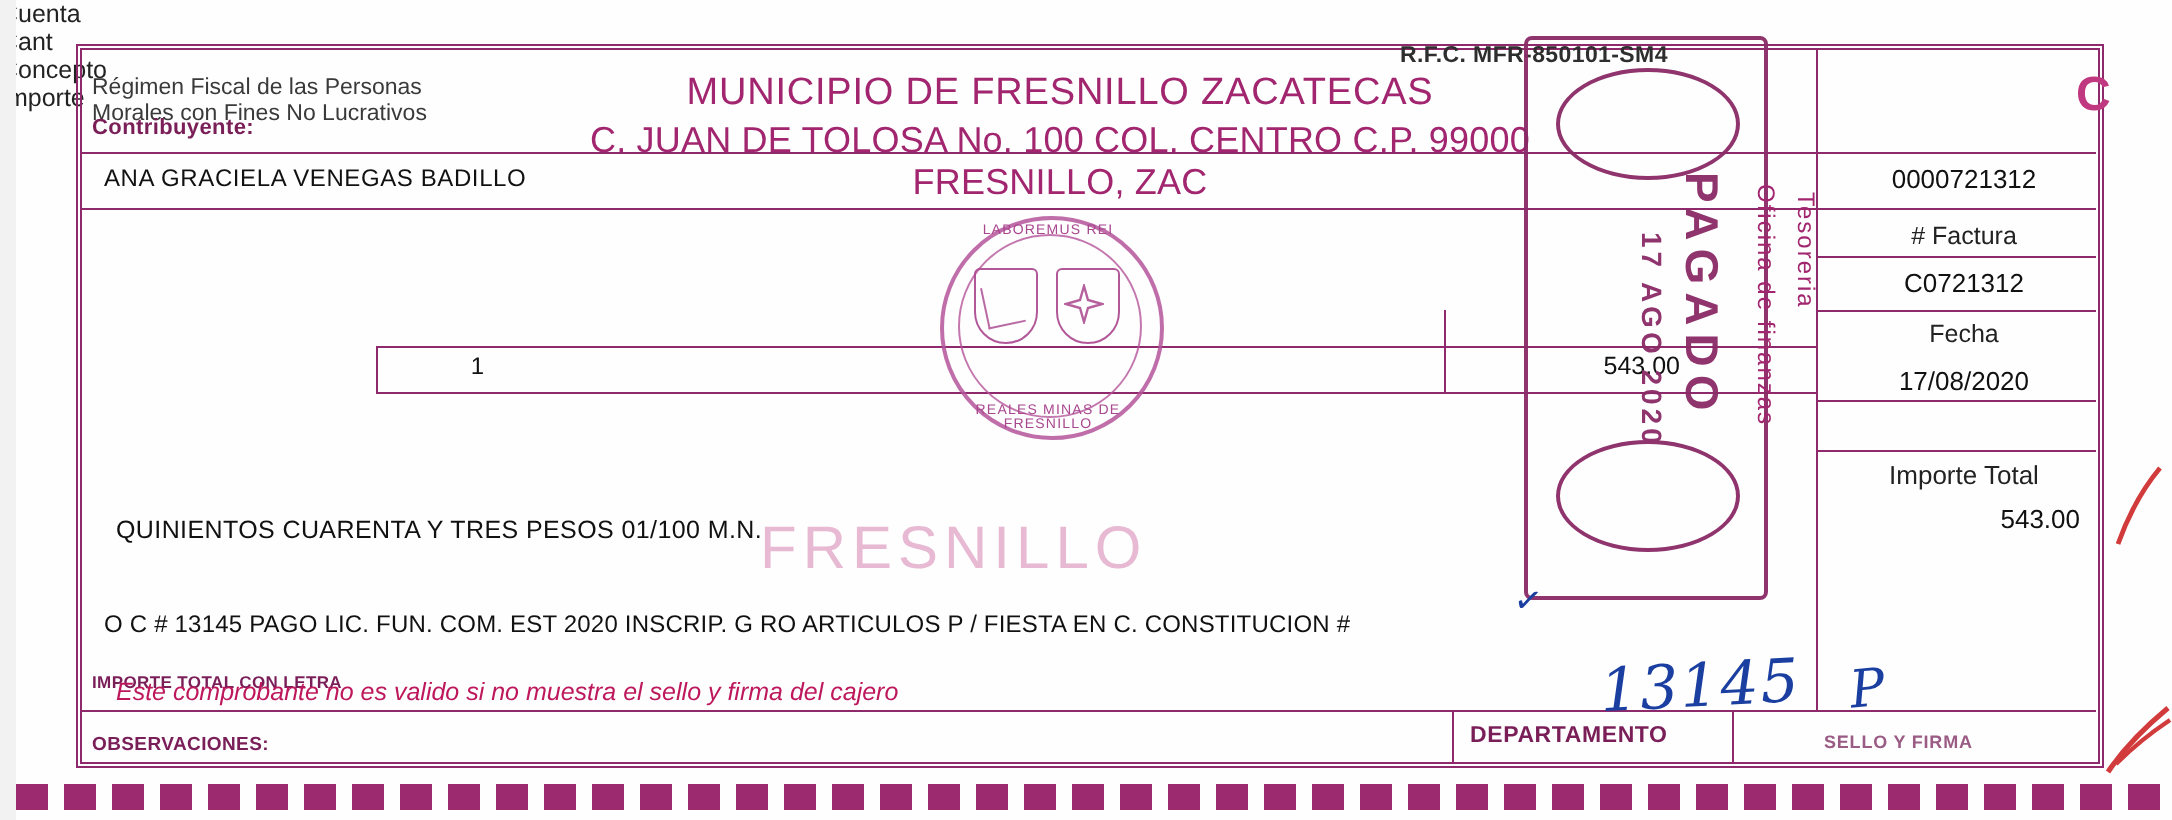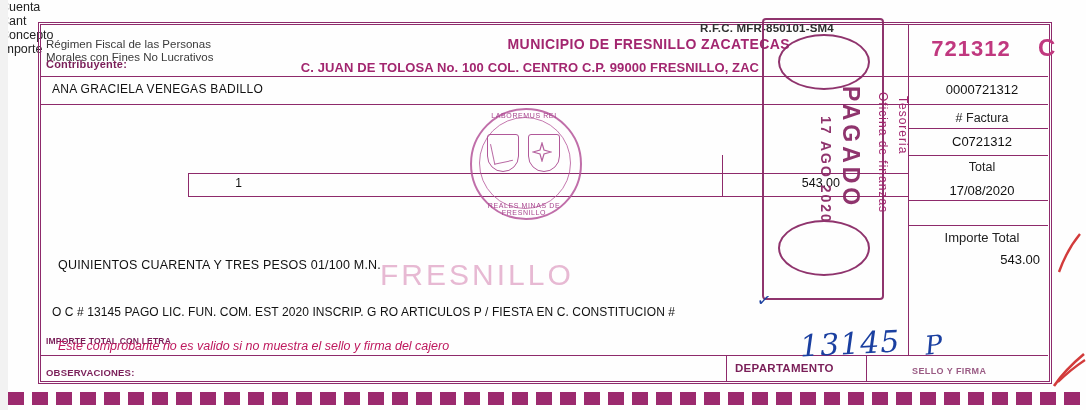--- a/index.html
+++ b/index.html
@@ -15,27 +15,27 @@
 
   
   .frame{
     position:absolute;left:38px;top:22px;width:1012px;height:360px;
     border:1.5px solid #8e2a6b;
   }
   .frame.inner2{position:absolute;left:40px;top:24px;width:1008px;height:356px;border:1px solid #8e2a6b;}
 
   
   .hdr-title{
-    position:absolute;left:270px;top:36px;width:520px;text-align:right;
-    font-size:14px;font-weight:bold;color:#a2266f;letter-spacing:.4px;
+    position:absolute;left:270px;top:36px;width:520px;text-align:center;
+    font-size:19px;font-weight:normal;color:#a2266f;letter-spacing:.4px;
     font-family:"Liberation Sans", sans-serif;
   }
   .hdr-sub{
     position:absolute;left:250px;top:60px;width:560px;text-align:center;
-    font-size:13px;font-weight:bold;color:#a2266f;letter-spacing:.1px;
+    font-size:18px;font-weight:normal;color:#a2266f;letter-spacing:.1px;
   }
   .regimen{
     position:absolute;left:46px;top:38px;width:230px;
     font-size:11.5px;color:#3a3a3a;line-height:13px;
   }
   .rfc{
     position:absolute;left:700px;top:22px;font-size:11.5px;color:#2e2e2e;font-weight:bold;
     letter-spacing:.2px;
   }
 
@@ -203,21 +203,20 @@
 
 <div class="sheet">
 
   <div class="edge-l"></div>
 
   <div class="frame"></div>
   <div class="frame inner2"></div>
 
   <div class="rfc">R.F.C. MFR-850101-SM4</div>
 
-  <div class="recibo-num">721312</div>
   <div class="recibo-c">C</div>
 
   <div class="regimen">
     <div>Régimen Fiscal de las Personas</div>
     <div>Morales con Fines No Lucrativos</div>
   </div>
 
   <div class="hdr-title">MUNICIPIO DE FRESNILLO ZACATECAS</div>
   <div class="hdr-sub">C. JUAN DE TOLOSA No. 100   COL. CENTRO   C.P. 99000   FRESNILLO, ZAC</div>
 
@@ -245,21 +244,21 @@
   <div class="lbl-cant">Cant</div>
   <div class="lbl-concepto">Concepto</div>
   <div class="lbl-importe">Importe</div>
 
   <div class="it-cant">1</div>
   <div class="it-imp">543.00</div>
 
   <div class="rval rval-anio">0000721312</div>
   <div class="rlbl rlbl-fact"># Factura</div>
   <div class="rval rval-fact">C0721312</div>
-  <div class="rlbl rlbl-fecha">Total</div>
+  <div class="rlbl rlbl-fecha">Fecha</div>
   <div class="rval rval-fecha">17/08/2020</div>
   <div class="lbl-importe-total" style="position:absolute;width:140px;text-align:center;left:912px;top:230px;font-size:13px;">Importe Total</div>
   <div class="rval rval-total">543.00</div>
 
   <div class="words">QUINIENTOS CUARENTA Y TRES PESOS 01/100 M.N.</div>
   <div class="lbl lbl-imptotletra">IMPORTE TOTAL CON LETRA</div>
 
   <div class="note1">O C # 13145 PAGO LIC. FUN. COM. EST 2020 INSCRIP. G RO ARTICULOS P / FIESTA EN C. CONSTITUCION #</div>
   <div class="note3">Este comprobante no es valido si no muestra el sello y firma del cajero</div>
 

